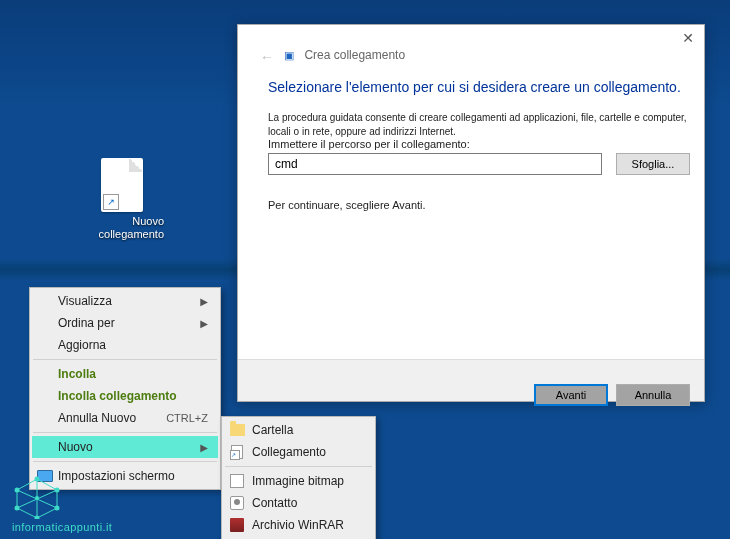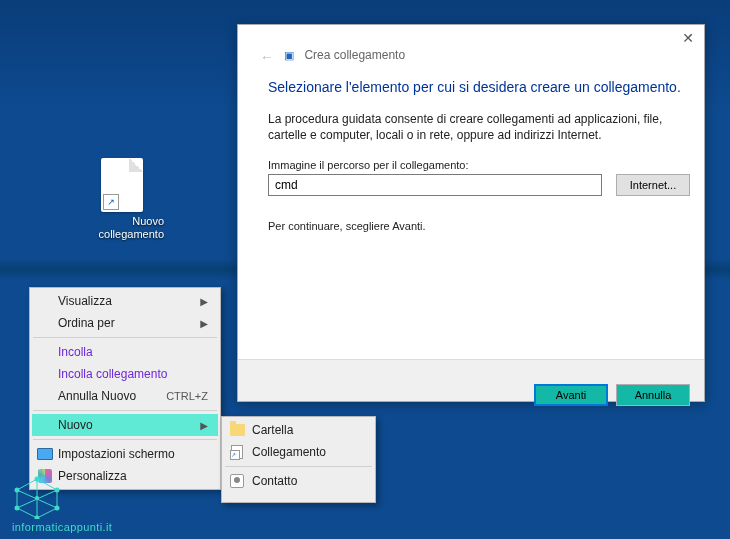--- a/index.html
+++ b/index.html
@@ -9,49 +9,49 @@
   .desktop-icon { position: absolute; left: 80px; top: 158px; width: 84px; text-align: center; }
   .desktop-icon .icon-img { width: 42px; height: 54px; margin: 0 auto 3px; background: #fff; border-radius: 2px; position: relative; box-shadow: 0 1px 2px rgba(0,0,0,0.3); }
   .desktop-icon .icon-img::before { content: ""; position: absolute; top: 0; right: 0; width: 14px; height: 14px; background: linear-gradient(225deg, transparent 50%, #e0e0e0 50%); }
   .desktop-icon .icon-img::after { content: "↗"; position: absolute; bottom: 2px; left: 2px; width: 14px; height: 14px; background: #fff; border: 1px solid #999; font-size: 9px; line-height: 14px; color: #0066cc; }
   .desktop-icon .label { color: #fff; font-size: 11px; line-height: 1.2; text-shadow: 0 1px 2px rgba(0,0,0,0.8); text-align: right; }
 
   
   .ctx { position: absolute; left: 29px; top: 287px; width: 192px; background: #eeeeee; border: 1px solid #b8b8b8; box-shadow: 3px 3px 6px rgba(0,0,0,0.3); font-size: 12px; padding: 2px; }
   .ctx .item { display: flex; align-items: center; padding: 4px 10px 4px 26px; position: relative; color: #222; }
   .ctx .item.hover { background: #5eead4; }
-  .ctx .item.disabled { color: #6d28d9; }
+  .ctx .item.disabled { color: #4d7c0f; font-weight: bold; }
   .ctx .sep { height: 1px; background: #d0d0d0; margin: 3px 1px; }
   .ctx .item .label { flex: 1; }
   .ctx .item .chev { font-size: 10px; color: #555; }
   .ctx .item .kb { color: #555; font-size: 11px; }
   .ctx .item .ico { position: absolute; left: 5px; width: 16px; height: 16px; display: inline-flex; align-items: center; justify-content: center; }
 
   
   .sub { position: absolute; left: 221px; top: 416px; width: 155px; background: #eeeeee; border: 1px solid #b8b8b8; box-shadow: 3px 3px 6px rgba(0,0,0,0.3); font-size: 12px; padding: 2px; }
   .sub .item { display: flex; align-items: center; padding: 4px 8px 4px 28px; position: relative; color: #222; }
   .sub .item .ico { position: absolute; left: 5px; width: 16px; height: 16px; display: inline-flex; align-items: center; justify-content: center; font-size: 13px; }
   .sub .sep { height: 1px; background: #d0d0d0; margin: 3px 1px; }
 
   
   .dlg { position: absolute; left: 237px; top: 24px; width: 468px; height: 378px; background: #fff; border: 1px solid #aaa; box-shadow: 0 2px 12px rgba(0,0,0,0.3); }
   .dlg .close { position: absolute; top: 5px; right: 10px; color: #555; font-size: 14px; font-weight: 300; }
   .dlg .hdr { padding: 22px 28px 0 22px; display: flex; align-items: center; gap: 10px; color: #666; font-size: 12px; }
   .dlg .hdr .back { color: #bbb; font-size: 14px; }
   .dlg .hdr .tinyico { color: #1e66c0; font-size: 11px; }
   .dlg .body { padding: 16px 14px 0 30px; }
   .dlg .headline { color: #003399; font-size: 14px; margin-bottom: 16px; }
-  .dlg .para { font-size: 12px; color: #222; line-height: 1.35; margin-bottom: 16px; }
+  .dlg .para { font-size: 10px; color: #222; line-height: 1.35; }
   .dlg .lbl { font-size: 11px; color: #222; margin-bottom: 3px; }
   .dlg .row { display: flex; gap: 14px; margin-bottom: 18px; }
   .dlg .row input { flex: 1; height: 22px; padding: 2px 6px; font-size: 12px; border: 1px solid #7a7a7a; }
   .dlg .row .btn { width: 74px; height: 22px; font-size: 11px; background: #e1e1e1; border: 1px solid #adadad; }
   .dlg .cont { font-size: 11px; color: #222; margin-top: 24px; }
   .dlg .footer { position: absolute; bottom: 0; left: 0; right: 0; height: 42px; background: #f0f0f0; border-top: 1px solid #dcdcdc; display: flex; justify-content: flex-end; align-items: center; gap: 8px; padding-right: 14px; }
-  .dlg .footer .btn { width: 74px; height: 22px; font-size: 11px; background: #14b8a6; border: 1px solid #adadad; margin-top: 29px; }
+  .dlg .footer .btn { width: 74px; height: 22px; font-size: 11px; background: #a3a3a3; border: 1px solid #adadad; margin-top: 29px; }
   .dlg .footer .btn.primary { border: 1px solid #0078d7; box-shadow: inset 0 0 0 1px #0078d7; }
 
   
   .wm { position: absolute; left: 12px; bottom: 6px; color: #3edbc9; text-align: center; }
   .wm .logo { position: relative; width: 50px; height: 44px; margin-bottom: 2px; }
   .wm .logo svg { width: 50px; height: 44px; }
   .wm .txt { font-size: 11px; letter-spacing: 0.4px; }
 
   
   .ico-folder { width: 15px; height: 12px; background: #f8d776; border-radius: 1px; display: inline-block; position: relative; }
@@ -75,20 +75,23 @@
 
 <div class="ctx">
   <div class="item">
       <span class="label">Visualizza</span>
       <span class="chev">▶</span>
     </div>
   <div class="item">
       <span class="label">Ordina per</span>
       <span class="chev">▶</span>
     </div>
+  <div class="item">
+      <span class="label">Aggiorna</span>
+    </div>
   <div class="sep"></div>
   <div class="item disabled">
       <span class="label">Incolla</span>
     </div>
   <div class="item disabled">
       <span class="label">Incolla collegamento</span>
     </div>
   <div class="item">
       <span class="label">Annulla Nuovo</span>
       <span class="kb">CTRL+Z</span>
@@ -98,66 +101,72 @@
       <span class="label">Nuovo</span>
       <span class="chev">▶</span>
     </div>
   <div class="sep"></div>
   <div class="item">
       <span class="ico">
         <span class="ico-display"></span>
       </span>
       <span class="label">Impostazioni schermo</span>
     </div>
-  <div class="item">
-      <span class="ico">
-        <span class="ico-pers"></span>
-      </span>
-      <span class="label">Personalizza</span>
-    </div>
 </div>
 
 <div class="sub">
   <div class="item">
       <span class="ico">
         <span class="ico-folder"></span>
       </span>
       <span>Cartella</span>
     </div>
   <div class="item">
       <span class="ico">
         <span class="ico-shortcut"></span>
       </span>
       <span>Collegamento</span>
     </div>
   <div class="sep"></div>
   <div class="item">
       <span class="ico">
+        <span class="ico-bmp"></span>
+      </span>
+      <span>Immagine bitmap</span>
+    </div>
+  <div class="item">
+      <span class="ico">
         <span class="ico-contact"></span>
       </span>
       <span>Contatto</span>
+    </div>
+  <div class="item">
+      <span class="ico">
+        <span class="ico-rar"></span>
+      </span>
+      <span>Archivio WinRAR</span>
     </div>
   <div class="item"></div>
 
 </div>
 
 <div class="dlg">
   <span class="close">✕</span>
   <div class="hdr">
     <span class="back">←</span>
     <span class="tinyico">▣</span>
     <span>Crea collegamento</span>
   </div>
   <div class="body">
     <div class="headline">Selezionare l'elemento per cui si desidera creare un collegamento.</div>
     <div class="para">La procedura guidata consente di creare collegamenti ad applicazioni, file, cartelle e computer, locali o in rete, oppure ad indirizzi Internet.</div>
-    <div class="lbl">Immagine il percorso per il collegamento:</div>
+    <div class="lbl">Immettere il percorso per il collegamento:</div>
     <div class="row">
       <input type="text" value="cmd" style="">
-      <button class="btn">Internet...</button>
+      <button class="btn">Sfoglia...</button>
     </div>
     <div class="cont">Per continuare, scegliere Avanti.</div>
   </div>
   <div class="footer">
     <button class="btn primary">Avanti</button>
     <button class="btn">Annulla</button>
   </div>
 </div>
 
 <div class="wm">

